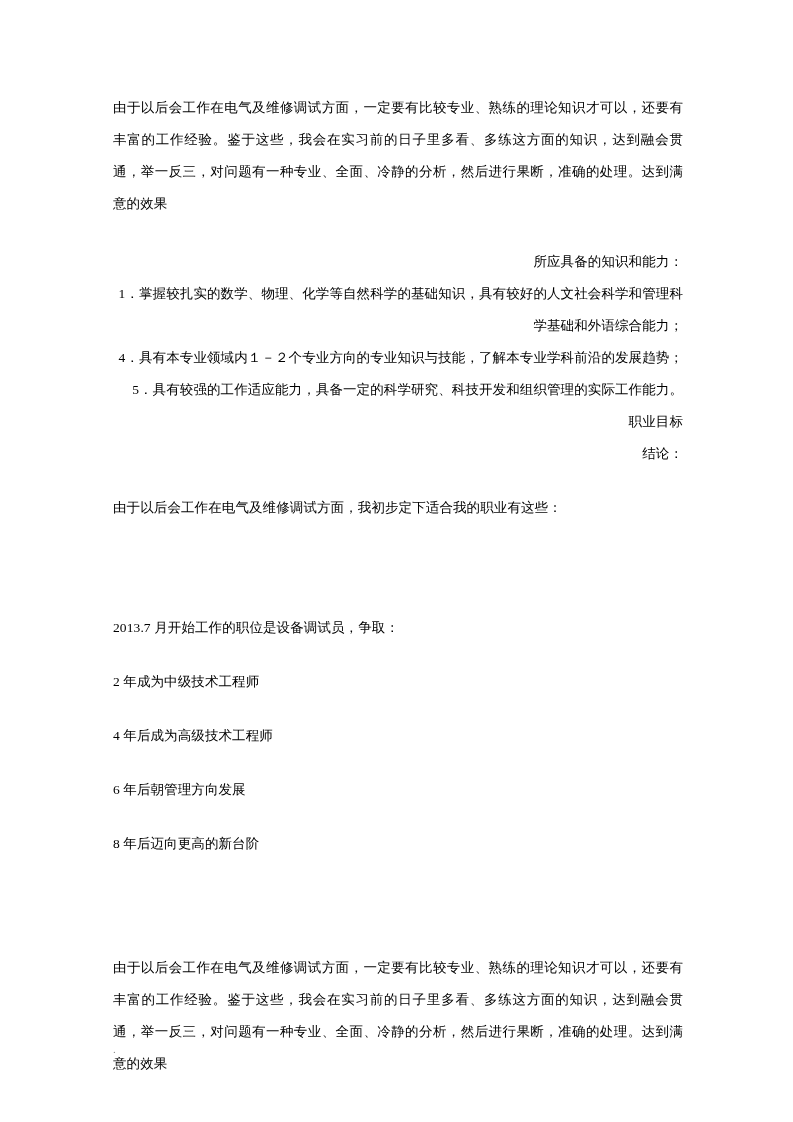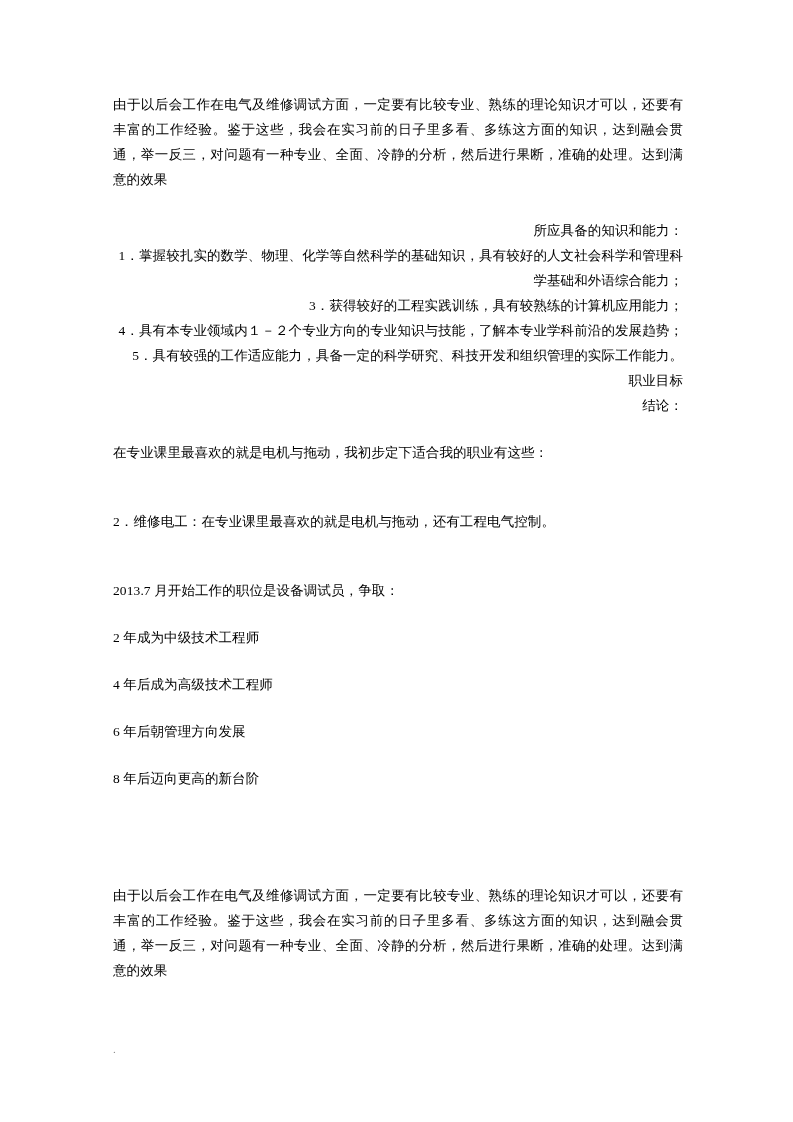--- a/index.html
+++ b/index.html
@@ -25,21 +25,21 @@
     box-sizing: border-box;
   }
   .content {
     position: absolute;
     left: 113px;
     top: 92px;
     width: 570px;
   }
   .para {
     font-size: 13.5px;
-    line-height: 25px;
+    line-height: 32px;
     text-align: justify;
     margin: 0;
     letter-spacing: 0.1px;
   }
   .gap-lg { height: 26px; }
   .gap-md { height: 22px; }
   .gap-xl { height: 48px; }
   .list-block .para { text-align: right; }
   .bottom-mark {
     position: absolute;
@@ -58,37 +58,35 @@
 <div class="page">
   <div class="content">
 
     <p class="para">由于以后会工作在电气及维修调试方面，一定要有比较专业、熟练的理论知识才可以，还要有丰富的工作经验。鉴于这些，我会在实习前的日子里多看、多练这方面的知识，达到融会贯通，举一反三，对问题有一种专业、全面、冷静的分析，然后进行果断，准确的处理。达到满意的效果</p>
 
     <div class="gap-lg"></div>
 
     <div class="list-block">
       <p class="para">所应具备的知识和能力：</p>
       <p class="para">1．掌握较扎实的数学、物理、化学等自然科学的基础知识，具有较好的人文社会科学和管理科学基础和外语综合能力；</p>
-      <p class="para">3．获得较好的工程实践训练，具有较熟练的计算机应用能力；</p>
       <p class="para">4．具有本专业领域内１－２个专业方向的专业知识与技能，了解本专业学科前沿的发展趋势；</p>
       <p class="para">5．具有较强的工作适应能力，具备一定的科学研究、科技开发和组织管理的实际工作能力。</p>
       <p class="para">职业目标</p>
       <p class="para">结论：</p>
     </div>
 
     <div class="gap-md"></div>
 
-    <p class="para">在专业课里最喜欢的就是电机与拖动，我初步定下适合我的职业有这些：</p>
+    <p class="para">由于以后会工作在电气及维修调试方面，我初步定下适合我的职业有这些：</p>
 
     <div class="gap-md"></div>
 
 
     <div class="gap-md"></div>
 
-    <p class="para">2．维修电工：在专业课里最喜欢的就是电机与拖动，还有工程电气控制。</p>
 
     <div class="gap-md"></div>
 
 
     <div class="gap-md"></div>
 
     <p class="para">2013.7 月开始工作的职位是设备调试员，争取：</p>
 
     <div class="gap-md"></div>
 

